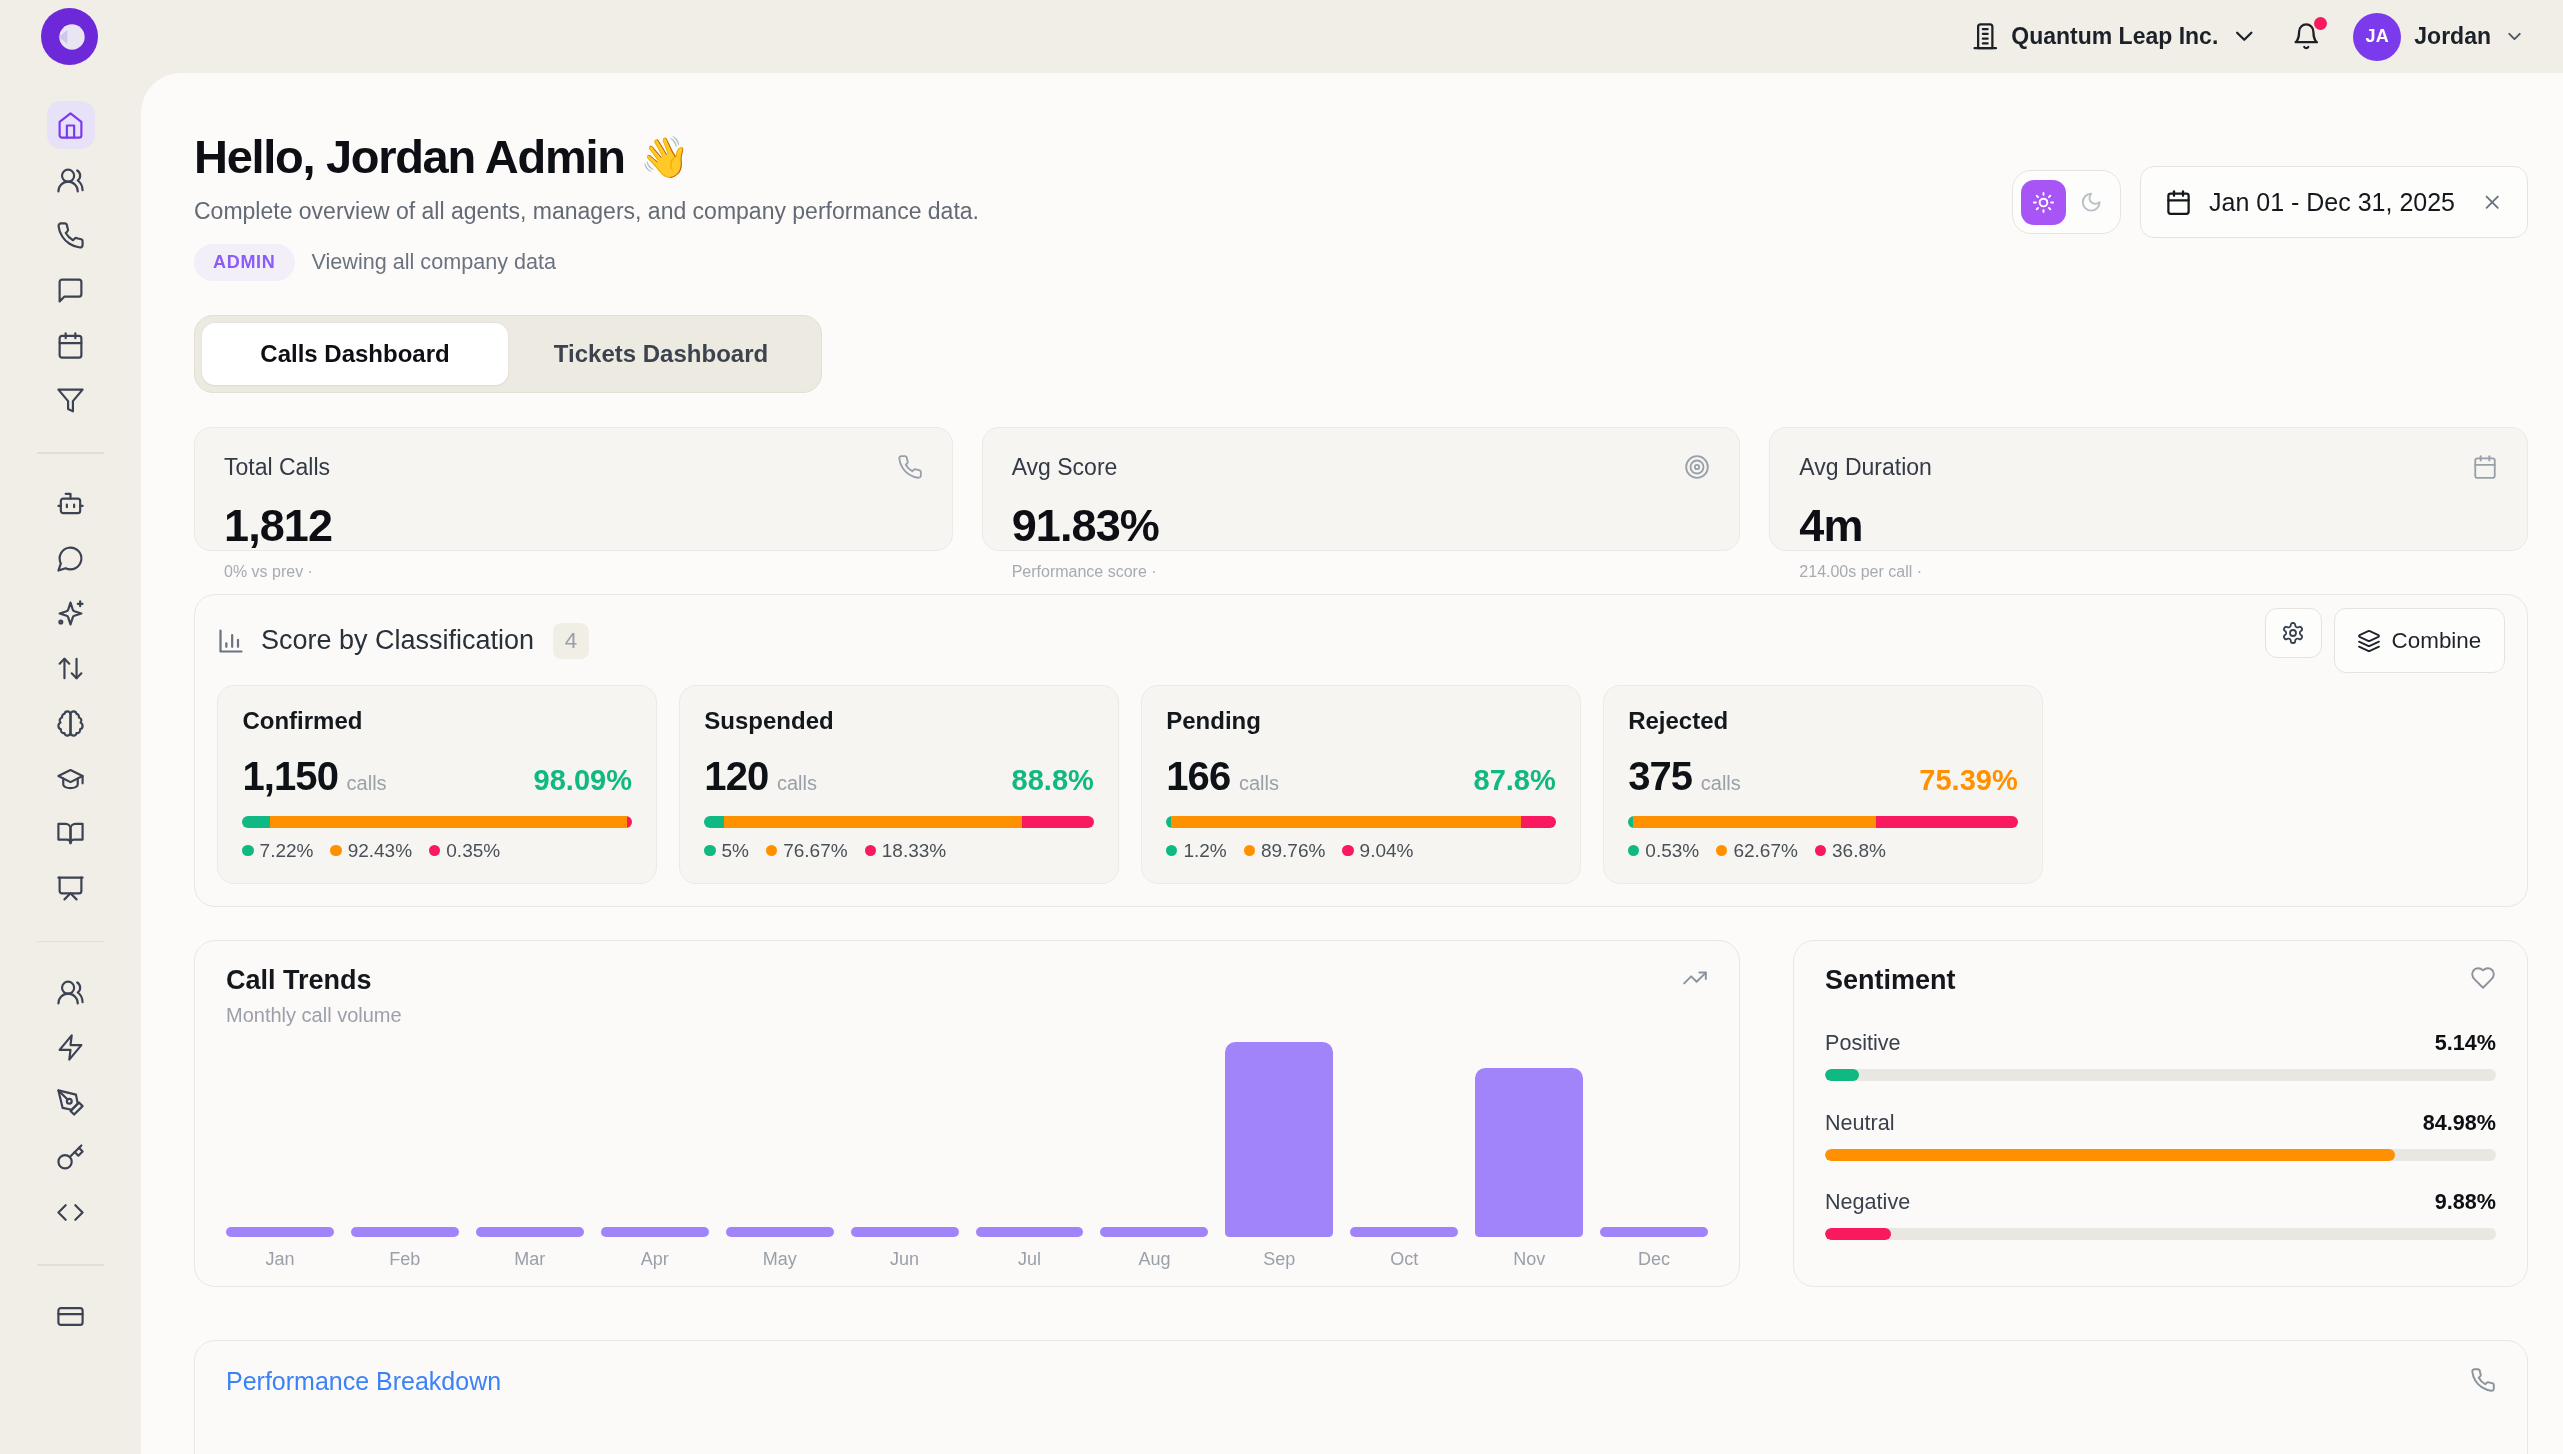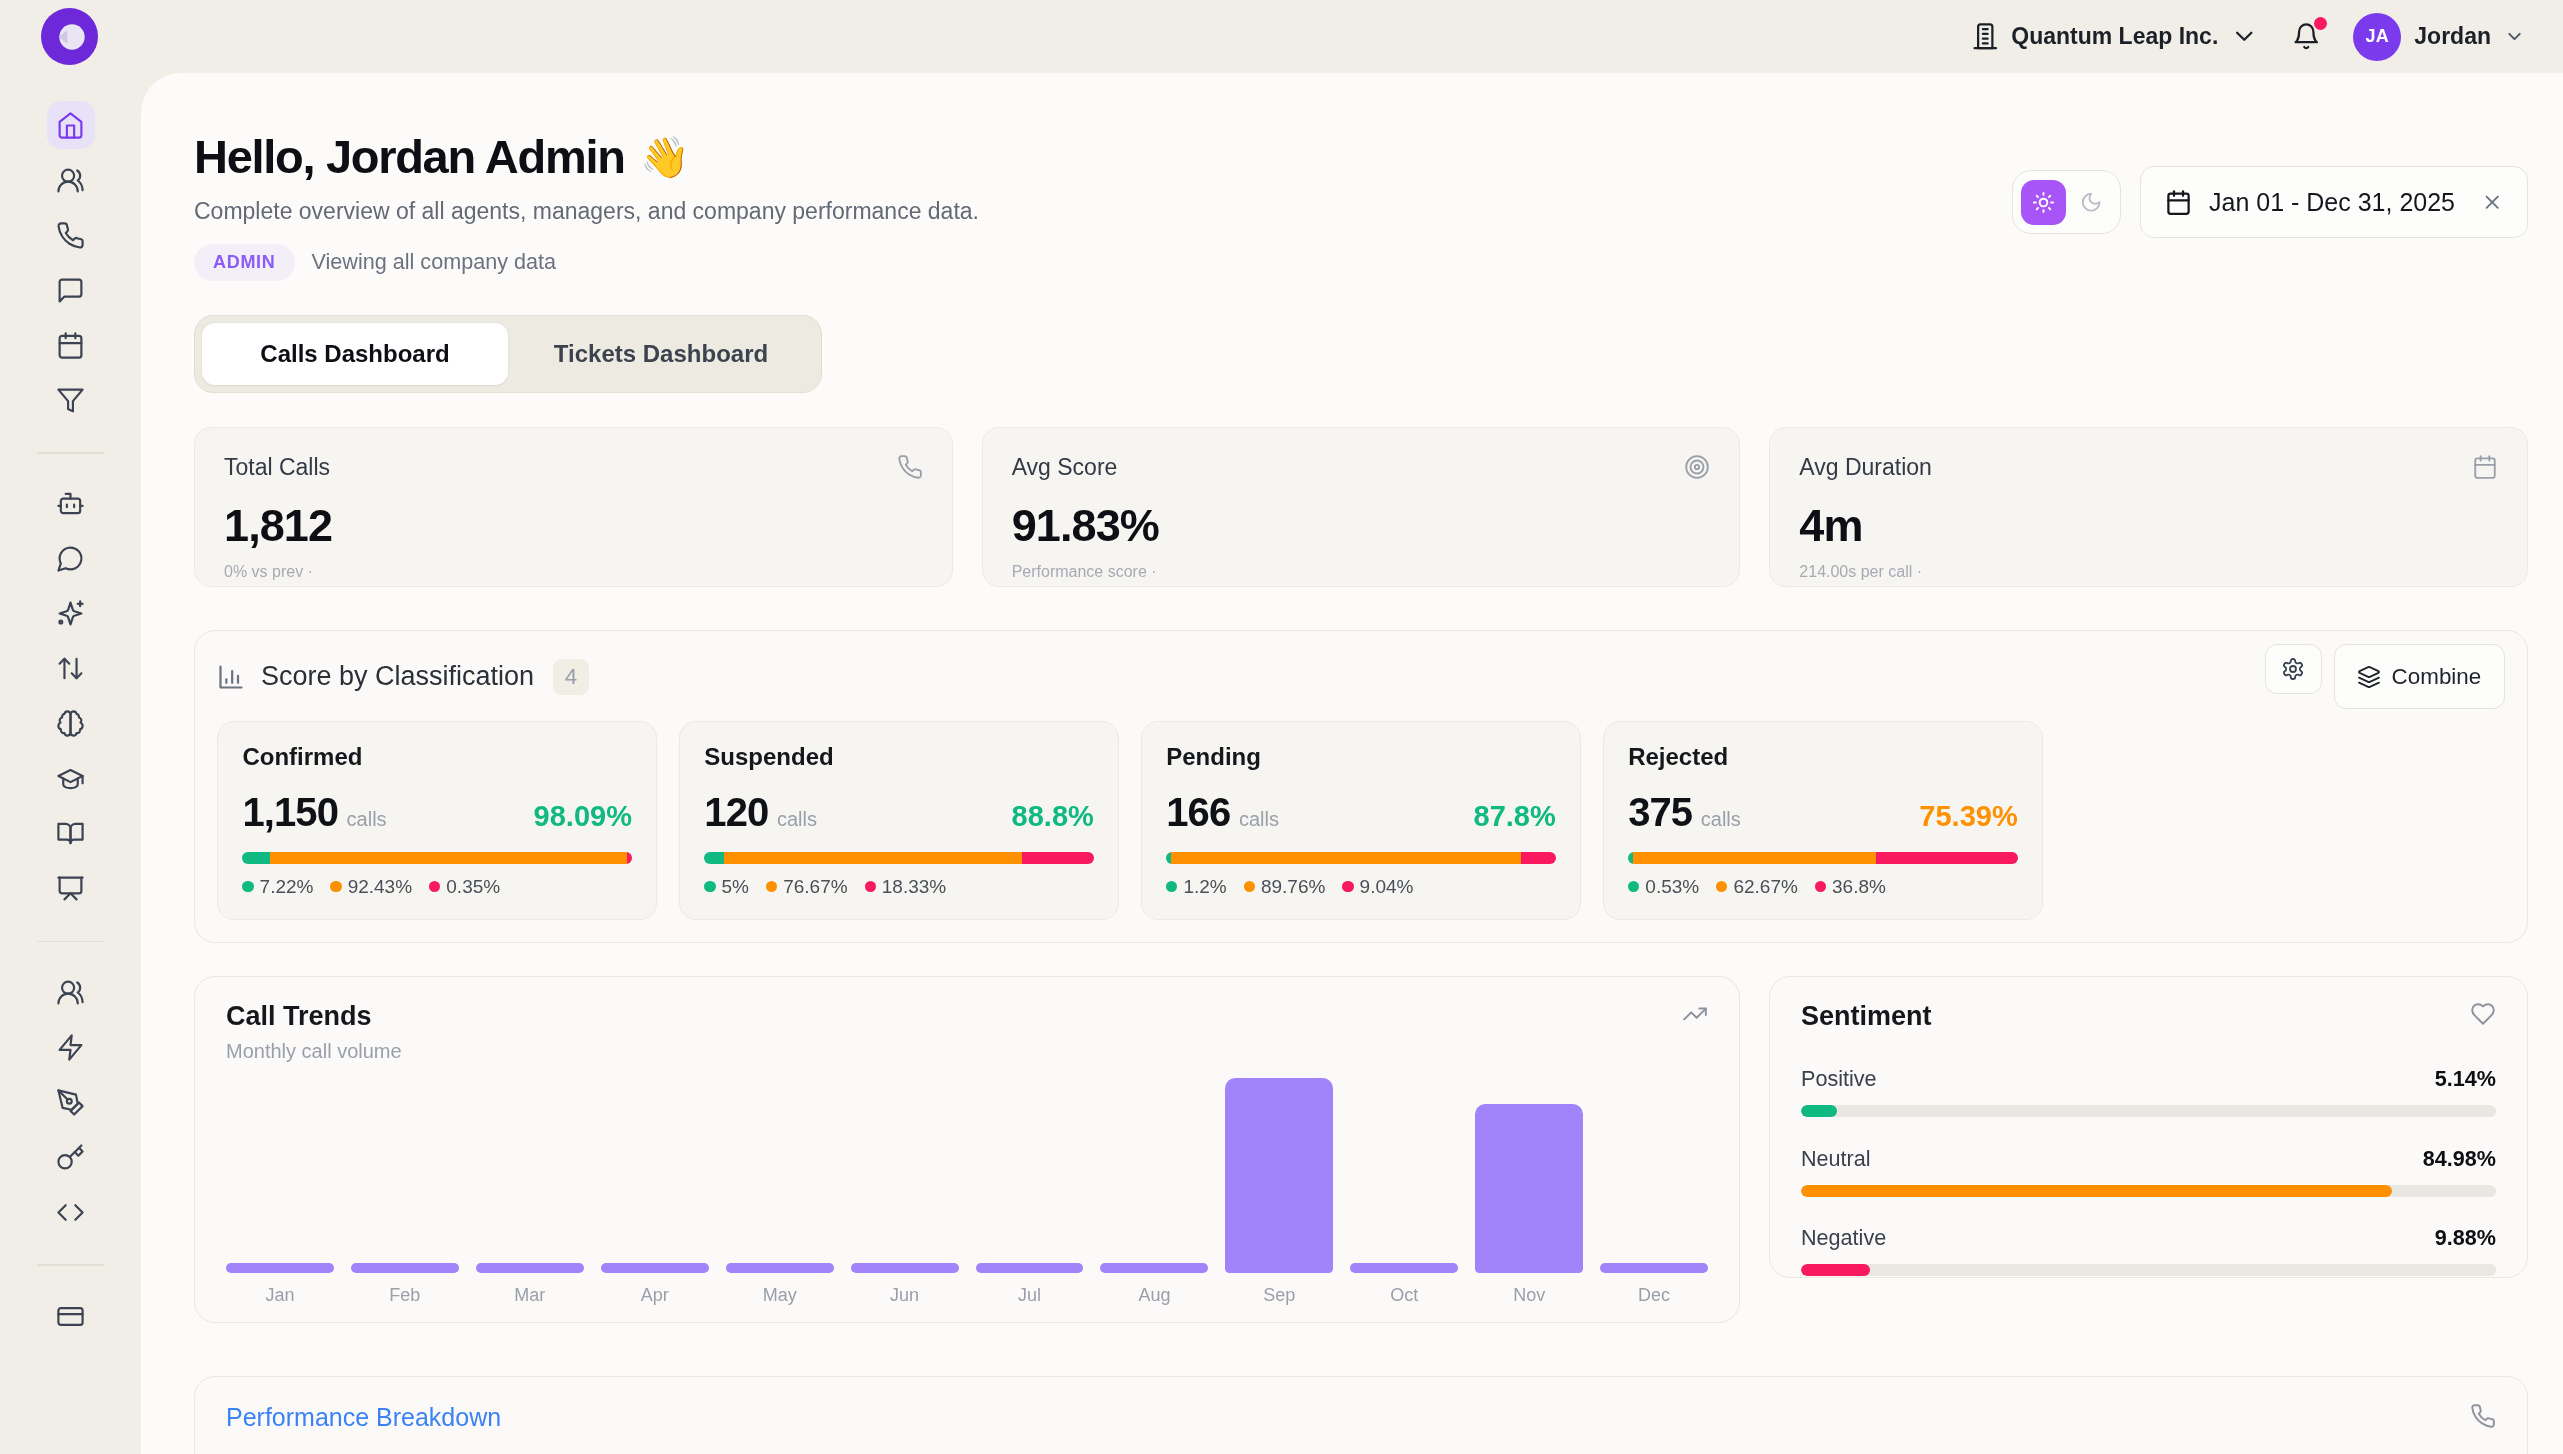--- a/index.html
+++ b/index.html
@@ -57,21 +57,21 @@
   .date-text { font-size:25px; font-weight:500; color:#14171c; }
   .date-picker .close { font-size:22.4px; color:#6b7280; margin-left:8.6px; stroke-width:2; cursor:pointer; }
 
   
   .tabs { margin-top:34px; width:628px; background:#eceae1; border:0.9px solid #e2dfd5; border-radius:19px; padding:7px; display:flex; }
   .tab { flex:1; height:62px; display:flex; align-items:center; justify-content:center; font-size:24px; font-weight:600; color:#3c434e; border-radius:13px; cursor:pointer; }
   .tab.active { background:#ffffff; color:#0d0f14; font-weight:700; box-shadow:0 0.9px 2.6px rgba(0,0,0,.07); }
 
   
   .stats-grid { margin-top:34px; display:grid; grid-template-columns:repeat(3,1fr); gap:29px; }
-  .stat-card { background:#f6f5f2; border:0.9px solid #ebeae5; border-radius:17px; height:160px; padding:26px 29px 0; }
+  .stat-card { background:#f6f5f2; border:0.9px solid #ebeae5; border-radius:17px; height:124px; padding:26px 29px 0; }
   .stat-head { display:flex; justify-content:space-between; align-items:flex-start; }
   .stat-title { font-size:23px; font-weight:500; color:#333a45; }
   .stat-ic { font-size:26px; color:#9aa0aa; stroke-width:1.7; }
   .stat-value { font-size:45px; font-weight:700; letter-spacing:-0.9px; margin-top:19px; color:#0d0f14; }
   .stat-sub { font-size:16px; color:#a6aab2; margin-top:11.2px; }
 
   
   .section-card { margin-top:43px; background:#fbfaf8; border:0.9px solid #e9e7e0; border-radius:21px; padding:21px 22.4px 22.4px; }
   .section-head { display:flex; align-items:center; gap:15.5px; height:50px; }
   .section-head .chart-ic { font-size:28px; color:#6b7280; stroke-width:1.9; }
@@ -106,21 +106,21 @@
   .card-title { font-size:27px; font-weight:600; color:#14171c; }
   .card-sub { font-size:20px; color:#9aa0aa; margin-top:7.8px; }
   .head-ic { font-size:26px; color:#8d939d; stroke-width:1.8; }
   .chart { height:195px; margin-top:15.5px; display:flex; align-items:flex-end; gap:17px; }
   .bar-slot { flex:1; display:flex; align-items:flex-end; }
   .bar { width:100%; background:#a284fa; border-radius:10.3px 10.3px 4.3px 4.3px; }
   .bar.pill { border-radius:5.2px; }
   .months { display:flex; gap:17px; margin-top:12px; }
   .month { flex:1; text-align:center; font-size:18px; color:#9aa0aa; }
 
-  .sentiment-card { height:302px; padding:24px 31px; }
+  .sentiment-card { height:347px; padding:24px 31px;margin-left:24px; }
   .sent-row { margin-top:28.5px; }
   .sent-row:first-of-type { margin-top:34px; }
   .sent-head { display:flex; justify-content:space-between; align-items:center; }
   .sl { font-size:21.6px; font-weight:500; color:#3a414c; }
   .sv { font-size:21.6px; font-weight:700; color:#0d0f14; }
   .sent-track { margin-top:13px; height:12px; background:#e8e7e1; border-radius:861px; overflow:hidden; }
   .sent-fill { height:100%; border-radius:861px; }
 
   
   .perf-card { margin-top:53px; padding:26px 31px; height:362px; }

